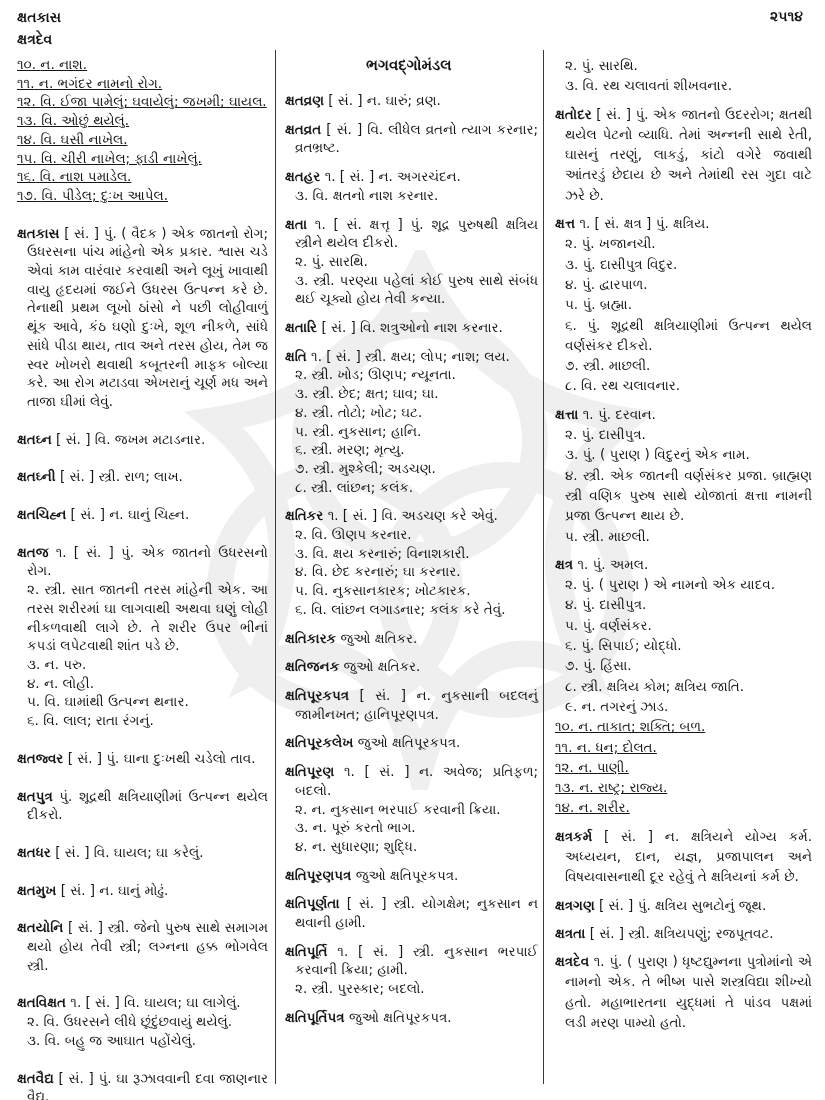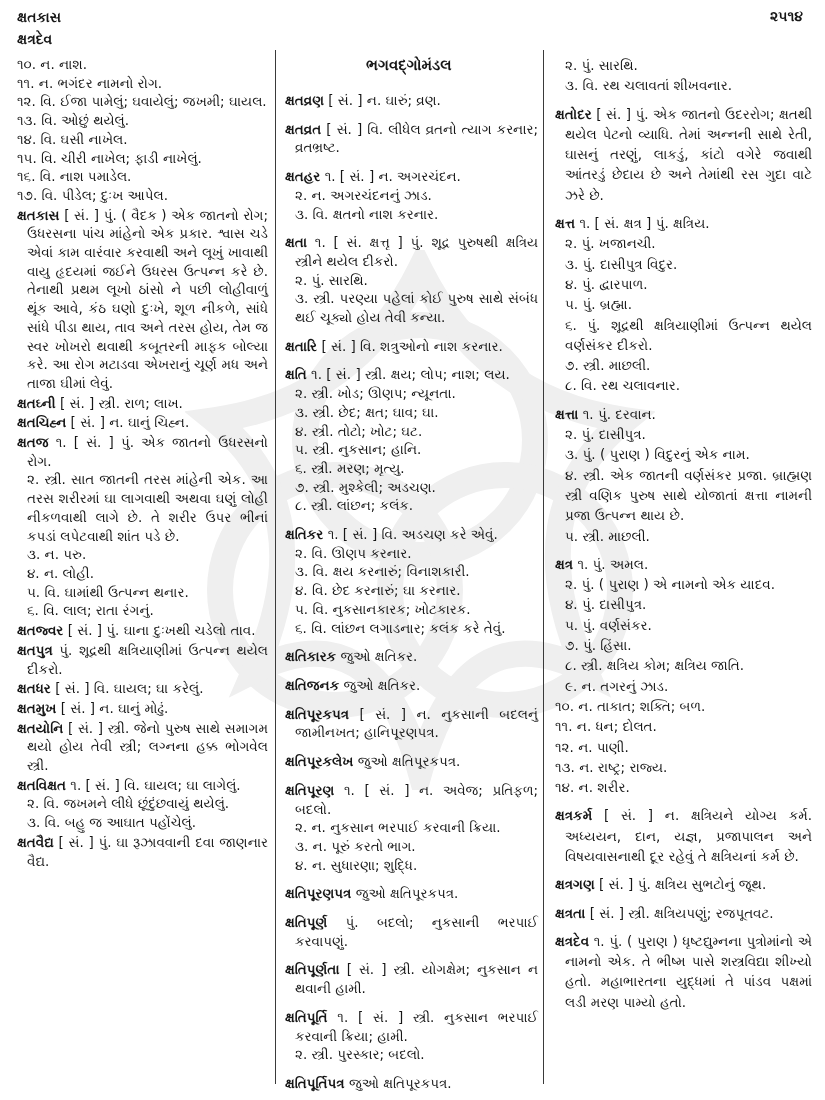--- a/index.html
+++ b/index.html
@@ -16,26 +16,26 @@
   .hdr-page { left:770px; top:8px;font-family:Liberation Serif, serif; }
   .divider { position:absolute; top:50px; width:1px; height:1034px; background:#3a3a3a; }
   .div1 { left:275px; }
   .div2 { left:543px; }
   .col { position:absolute; top:55px; font-size:13.5px; }
   .c1 { left:17px; width:251px; line-height:18.7px; }
   .c2 { left:285px; width:253px; line-height:18.7px;margin-top:36px; }
   .c3 { left:555px; width:257px; line-height:20.3px; }
   .col p { margin:0; text-align:justify; }
   .entry { padding-left:10px; text-indent:-10px; }
-  .c1 .entry { margin-top:1px; }
+  .c1 .entry { margin-top:19px; }
   .c2 .entry { margin-top:10px; }
   .c3 .entry { margin-top:8px; }
   .col .entry.first { margin-top:0; }
   .sense { padding-left:10px; }
-  .sense.wide { padding-left:0; }
+  .sense.wide { padding-left:0;text-decoration:underline; }
   .hw { font-weight:bold; }
 </style>
 </head>
 <body>
 
 <svg class="watermark" viewBox="0 0 470 540">
   <g fill="none" stroke="#efefef" stroke-width="26">
     <circle cx="235" cy="190" r="115"></circle>
     <circle cx="150" cy="340" r="115"></circle>
     <circle cx="320" cy="340" r="115"></circle>
@@ -54,44 +54,44 @@
 <div class="col c1">
   <p class="sense wide"><span>૧૦.</span> <span>ન. નાશ.</span></p>
   <p class="sense wide"><span>૧૧.</span> <span>ન. ભગંદર નામનો રોગ.</span></p>
   <p class="sense wide"><span>૧૨.</span> <span>વિ. ઈજા પામેલું; ઘવાયેલું; જખમી; ઘાયલ.</span></p>
   <p class="sense wide"><span>૧૩.</span> <span>વિ. ઓછું થયેલું.</span></p>
   <p class="sense wide"><span>૧૪.</span> <span>વિ. ઘસી નાખેલ.</span></p>
   <p class="sense wide"><span>૧૫.</span> <span>વિ. ચીરી નાખેલ; ફાડી નાખેલું.</span></p>
   <p class="sense wide"><span>૧૬.</span> <span>વિ. નાશ પમાડેલ.</span></p>
   <p class="sense wide"><span>૧૭.</span> <span>વિ. પીડેલ; દુઃખ આપેલ.</span></p>
   <p class="entry"><b class="hw">ક્ષતકાસ</b> <span>[ સં. ] પું. ( વૈદક ) એક જાતનો રોગ; ઉધરસના પાંચ માંહેનો એક પ્રકાર. શ્વાસ ચડે એવાં કામ વારંવાર કરવાથી અને લૂખું ખાવાથી વાયુ હૃદયમાં જઈને ઉધરસ ઉત્પન્ન કરે છે. તેનાથી પ્રથમ લૂખો ઠાંસો ને પછી લોહીવાળું થૂંક આવે, કંઠ ઘણો દુઃખે, શૂળ નીકળે, સાંધે સાંધે પીડા થાય, તાવ અને તરસ હોય, તેમ જ સ્વર ખોખરો થવાથી કબૂતરની માફક બોલ્યા કરે. આ રોગ મટાડવા એખરાનું ચૂર્ણ મધ અને તાજા ઘીમાં લેવું.</span></p>
+  <p class="entry"><b class="hw">ક્ષતઘ્ન</b> <span>[ સં. ] વિ. જખમ મટાડનાર.</span></p>
   <p class="entry"><b class="hw">ક્ષતઘ્ની</b> <span>[ સં. ] સ્ત્રી. રાળ; લાખ.</span></p>
   <p class="entry"><b class="hw">ક્ષતચિહ્ન</b> <span>[ સં. ] ન. ઘાનું ચિહ્ન.</span></p>
   <p class="entry"><b class="hw">ક્ષતજ</b> <span>૧. [ સં. ] પું. એક જાતનો ઉધરસનો રોગ.</span></p>
   <p class="sense"><span>૨.</span> <span>સ્ત્રી. સાત જાતની તરસ માંહેની એક. આ તરસ શરીરમાં ઘા લાગવાથી અથવા ઘણું લોહી નીકળવાથી લાગે છે. તે શરીર ઉપર ભીનાં કપડાં લપેટવાથી શાંત પડે છે.</span></p>
   <p class="sense"><span>૩.</span> <span>ન. પરુ.</span></p>
   <p class="sense"><span>૪.</span> <span>ન. લોહી.</span></p>
   <p class="sense"><span>૫.</span> <span>વિ. ઘામાંથી ઉત્પન્ન થનાર.</span></p>
   <p class="sense"><span>૬.</span> <span>વિ. લાલ; રાતા રંગનું.</span></p>
   <p class="entry"><b class="hw">ક્ષતજ્વર</b> <span>[ સં. ] પું. ઘાના દુઃખથી ચડેલો તાવ.</span></p>
   <p class="entry"><b class="hw">ક્ષતપુત્ર</b> <span>પું. શૂદ્રથી ક્ષત્રિયાણીમાં ઉત્પન્ન થયેલ દીકરો.</span></p>
   <p class="entry"><b class="hw">ક્ષતધર</b> <span>[ સં. ] વિ. ઘાયલ; ઘા કરેલું.</span></p>
   <p class="entry"><b class="hw">ક્ષતમુખ</b> <span>[ સં. ] ન. ઘાનું મોઢું.</span></p>
   <p class="entry"><b class="hw">ક્ષતયોનિ</b> <span>[ સં. ] સ્ત્રી. જેનો પુરુષ સાથે સમાગમ થયો હોય તેવી સ્ત્રી; લગ્નના હક્ક ભોગવેલ સ્ત્રી.</span></p>
   <p class="entry"><b class="hw">ક્ષતવિક્ષત</b> <span>૧. [ સં. ] વિ. ઘાયલ; ઘા લાગેલું.</span></p>
-  <p class="sense"><span>૨.</span> <span>વિ. જખમને લીધે છૂંદુંછવાયું થયેલું.</span></p>
+  <p class="sense"><span>૨.</span> <span>વિ. ઉધરસને લીધે છૂંદુંછવાયું થયેલું.</span></p>
   <p class="sense"><span>૩.</span> <span>વિ. બહુ જ આઘાત પહોંચેલું.</span></p>
   <p class="entry"><b class="hw">ક્ષતવૈદ્ય</b> <span>[ સં. ] પું. ઘા રૂઝાવવાની દવા જાણનાર વૈદ્ય.</span></p>
 </div>
 
 <div class="col c2">
   <p class="entry first"><b class="hw">ક્ષતવ્રણ</b> <span>[ સં. ] ન. ઘારું; વ્રણ.</span></p>
   <p class="entry"><b class="hw">ક્ષતવ્રત</b> <span>[ સં. ] વિ. લીધેલ વ્રતનો ત્યાગ કરનાર; વ્રતભ્રષ્ટ.</span></p>
   <p class="entry"><b class="hw">ક્ષતહર</b> <span>૧. [ સં. ] ન. અગરચંદન.</span></p>
-  <p class="sense"><span>૨.</span> <span>ન. અગરચંદનનું ઝાડ.</span></p>
   <p class="sense"><span>૩.</span> <span>વિ. ક્ષતનો નાશ કરનાર.</span></p>
   <p class="entry"><b class="hw">ક્ષતા</b> <span>૧. [ સં. ક્ષત્તૃ ] પું. શૂદ્ર પુરુષથી ક્ષત્રિય સ્ત્રીને થયેલ દીકરો.</span></p>
   <p class="sense"><span>૨.</span> <span>પું. સારથિ.</span></p>
   <p class="sense"><span>૩.</span> <span>સ્ત્રી. પરણ્યા પહેલાં કોઈ પુરુષ સાથે સંબંધ થઈ ચૂક્યો હોય તેવી કન્યા.</span></p>
   <p class="entry"><b class="hw">ક્ષતારિ</b> <span>[ સં. ] વિ. શત્રુઓનો નાશ કરનાર.</span></p>
   <p class="entry"><b class="hw">ક્ષતિ</b> <span>૧. [ સં. ] સ્ત્રી. ક્ષય; લોપ; નાશ; લય.</span></p>
   <p class="sense"><span>૨.</span> <span>સ્ત્રી. ખોડ; ઊણપ; ન્યૂનતા.</span></p>
   <p class="sense"><span>૩.</span> <span>સ્ત્રી. છેદ; ક્ષત; ઘાવ; ઘા.</span></p>
   <p class="sense"><span>૪.</span> <span>સ્ત્રી. તોટો; ખોટ; ઘટ.</span></p>
   <p class="sense"><span>૫.</span> <span>સ્ત્રી. નુકસાન; હાનિ.</span></p>
@@ -106,21 +106,20 @@
   <p class="sense"><span>૬.</span> <span>વિ. લાંછન લગાડનાર; કલંક કરે તેવું.</span></p>
   <p class="entry"><b class="hw">ક્ષતિકારક</b> <span>જુઓ ક્ષતિકર.</span></p>
   <p class="entry"><b class="hw">ક્ષતિજનક</b> <span>જુઓ ક્ષતિકર.</span></p>
   <p class="entry"><b class="hw">ક્ષતિપૂરકપત્ર</b> <span>[ સં. ] ન. નુકસાની બદલનું જામીનખત; હાનિપૂરણપત્ર.</span></p>
   <p class="entry"><b class="hw">ક્ષતિપૂરકલેખ</b> <span>જુઓ ક્ષતિપૂરકપત્ર.</span></p>
   <p class="entry"><b class="hw">ક્ષતિપૂરણ</b> <span>૧. [ સં. ] ન. અવેજ; પ્રતિફળ; બદલો.</span></p>
   <p class="sense"><span>૨.</span> <span>ન. નુકસાન ભરપાઈ કરવાની ક્રિયા.</span></p>
   <p class="sense"><span>૩.</span> <span>ન. પૂરું કરતો ભાગ.</span></p>
   <p class="sense"><span>૪.</span> <span>ન. સુધારણા; શુદ્ધિ.</span></p>
   <p class="entry"><b class="hw">ક્ષતિપૂરણપત્ર</b> <span>જુઓ ક્ષતિપૂરકપત્ર.</span></p>
-  <p class="entry"><b class="hw">ક્ષતિપૂર્ણ</b> <span>પું. બદલો; નુકસાની ભરપાઈ કરવાપણું.</span></p>
   <p class="entry"><b class="hw">ક્ષતિપૂર્ણતા</b> <span>[ સં. ] સ્ત્રી. યોગક્ષેમ; નુકસાન ન થવાની હામી.</span></p>
   <p class="entry"><b class="hw">ક્ષતિપૂર્તિ</b> <span>૧. [ સં. ] સ્ત્રી. નુકસાન ભરપાઈ કરવાની ક્રિયા; હામી.</span></p>
   <p class="sense"><span>૨.</span> <span>સ્ત્રી. પુરસ્કાર; બદલો.</span></p>
   <p class="entry"><b class="hw">ક્ષતિપૂર્તિપત્ર</b> <span>જુઓ ક્ષતિપૂરકપત્ર.</span></p>
 </div>
 
 <div class="col c3">
   <p class="sense"><span>૨.</span> <span>પું. સારથિ.</span></p>
   <p class="sense"><span>૩.</span> <span>વિ. રથ ચલાવતાં શીખવનાર.</span></p>
   <p class="entry"><b class="hw">ક્ષતોદર</b> <span>[ સં. ] પું. એક જાતનો ઉદરરોગ; ક્ષતથી થયેલ પેટનો વ્યાધિ. તેમાં અન્નની સાથે રેતી, ઘાસનું તરણું, લાકડું, કાંટો વગેરે જવાથી આંતરડું છેદાય છે અને તેમાંથી રસ ગુદા વાટે ઝરે છે.</span></p>
@@ -134,20 +133,21 @@
   <p class="sense"><span>૮.</span> <span>વિ. રથ ચલાવનાર.</span></p>
   <p class="entry"><b class="hw">ક્ષત્તા</b> <span>૧. પું. દરવાન.</span></p>
   <p class="sense"><span>૨.</span> <span>પું. દાસીપુત્ર.</span></p>
   <p class="sense"><span>૩.</span> <span>પું. ( પુરાણ ) વિદુરનું એક નામ.</span></p>
   <p class="sense"><span>૪.</span> <span>સ્ત્રી. એક જાતની વર્ણસંકર પ્રજા. બ્રાહ્મણ સ્ત્રી વણિક પુરુષ સાથે યોજાતાં ક્ષત્તા નામની પ્રજા ઉત્પન્ન થાય છે.</span></p>
   <p class="sense"><span>૫.</span> <span>સ્ત્રી. માછલી.</span></p>
   <p class="entry"><b class="hw">ક્ષત્ર</b> <span>૧. પું. અમલ.</span></p>
   <p class="sense"><span>૨.</span> <span>પું. ( પુરાણ ) એ નામનો એક યાદવ.</span></p>
   <p class="sense"><span>૪.</span> <span>પું. દાસીપુત્ર.</span></p>
   <p class="sense"><span>૫.</span> <span>પું. વર્ણસંકર.</span></p>
+  <p class="sense"><span>૬.</span> <span>પું. સિપાઈ; યોદ્ધો.</span></p>
   <p class="sense"><span>૭.</span> <span>પું. હિંસા.</span></p>
   <p class="sense"><span>૮.</span> <span>સ્ત્રી. ક્ષત્રિય કોમ; ક્ષત્રિય જાતિ.</span></p>
   <p class="sense"><span>૯.</span> <span>ન. તગરનું ઝાડ.</span></p>
   <p class="sense wide"><span>૧૦.</span> <span>ન. તાકાત; શક્તિ; બળ.</span></p>
   <p class="sense wide"><span>૧૧.</span> <span>ન. ધન; દોલત.</span></p>
   <p class="sense wide"><span>૧૨.</span> <span>ન. પાણી.</span></p>
   <p class="sense wide"><span>૧૩.</span> <span>ન. રાષ્ટ્ર; રાજ્ય.</span></p>
   <p class="sense wide"><span>૧૪.</span> <span>ન. શરીર.</span></p>
   <p class="entry"><b class="hw">ક્ષત્રકર્મ</b> <span>[ સં. ] ન. ક્ષત્રિયને યોગ્ય કર્મ. અધ્યયન, દાન, યજ્ઞ, પ્રજાપાલન અને વિષયવાસનાથી દૂર રહેવું તે ક્ષત્રિયનાં કર્મ છે.</span></p>
   <p class="entry"><b class="hw">ક્ષત્રગણ</b> <span>[ સં. ] પું. ક્ષત્રિય સુભટોનું જૂથ.</span></p>

